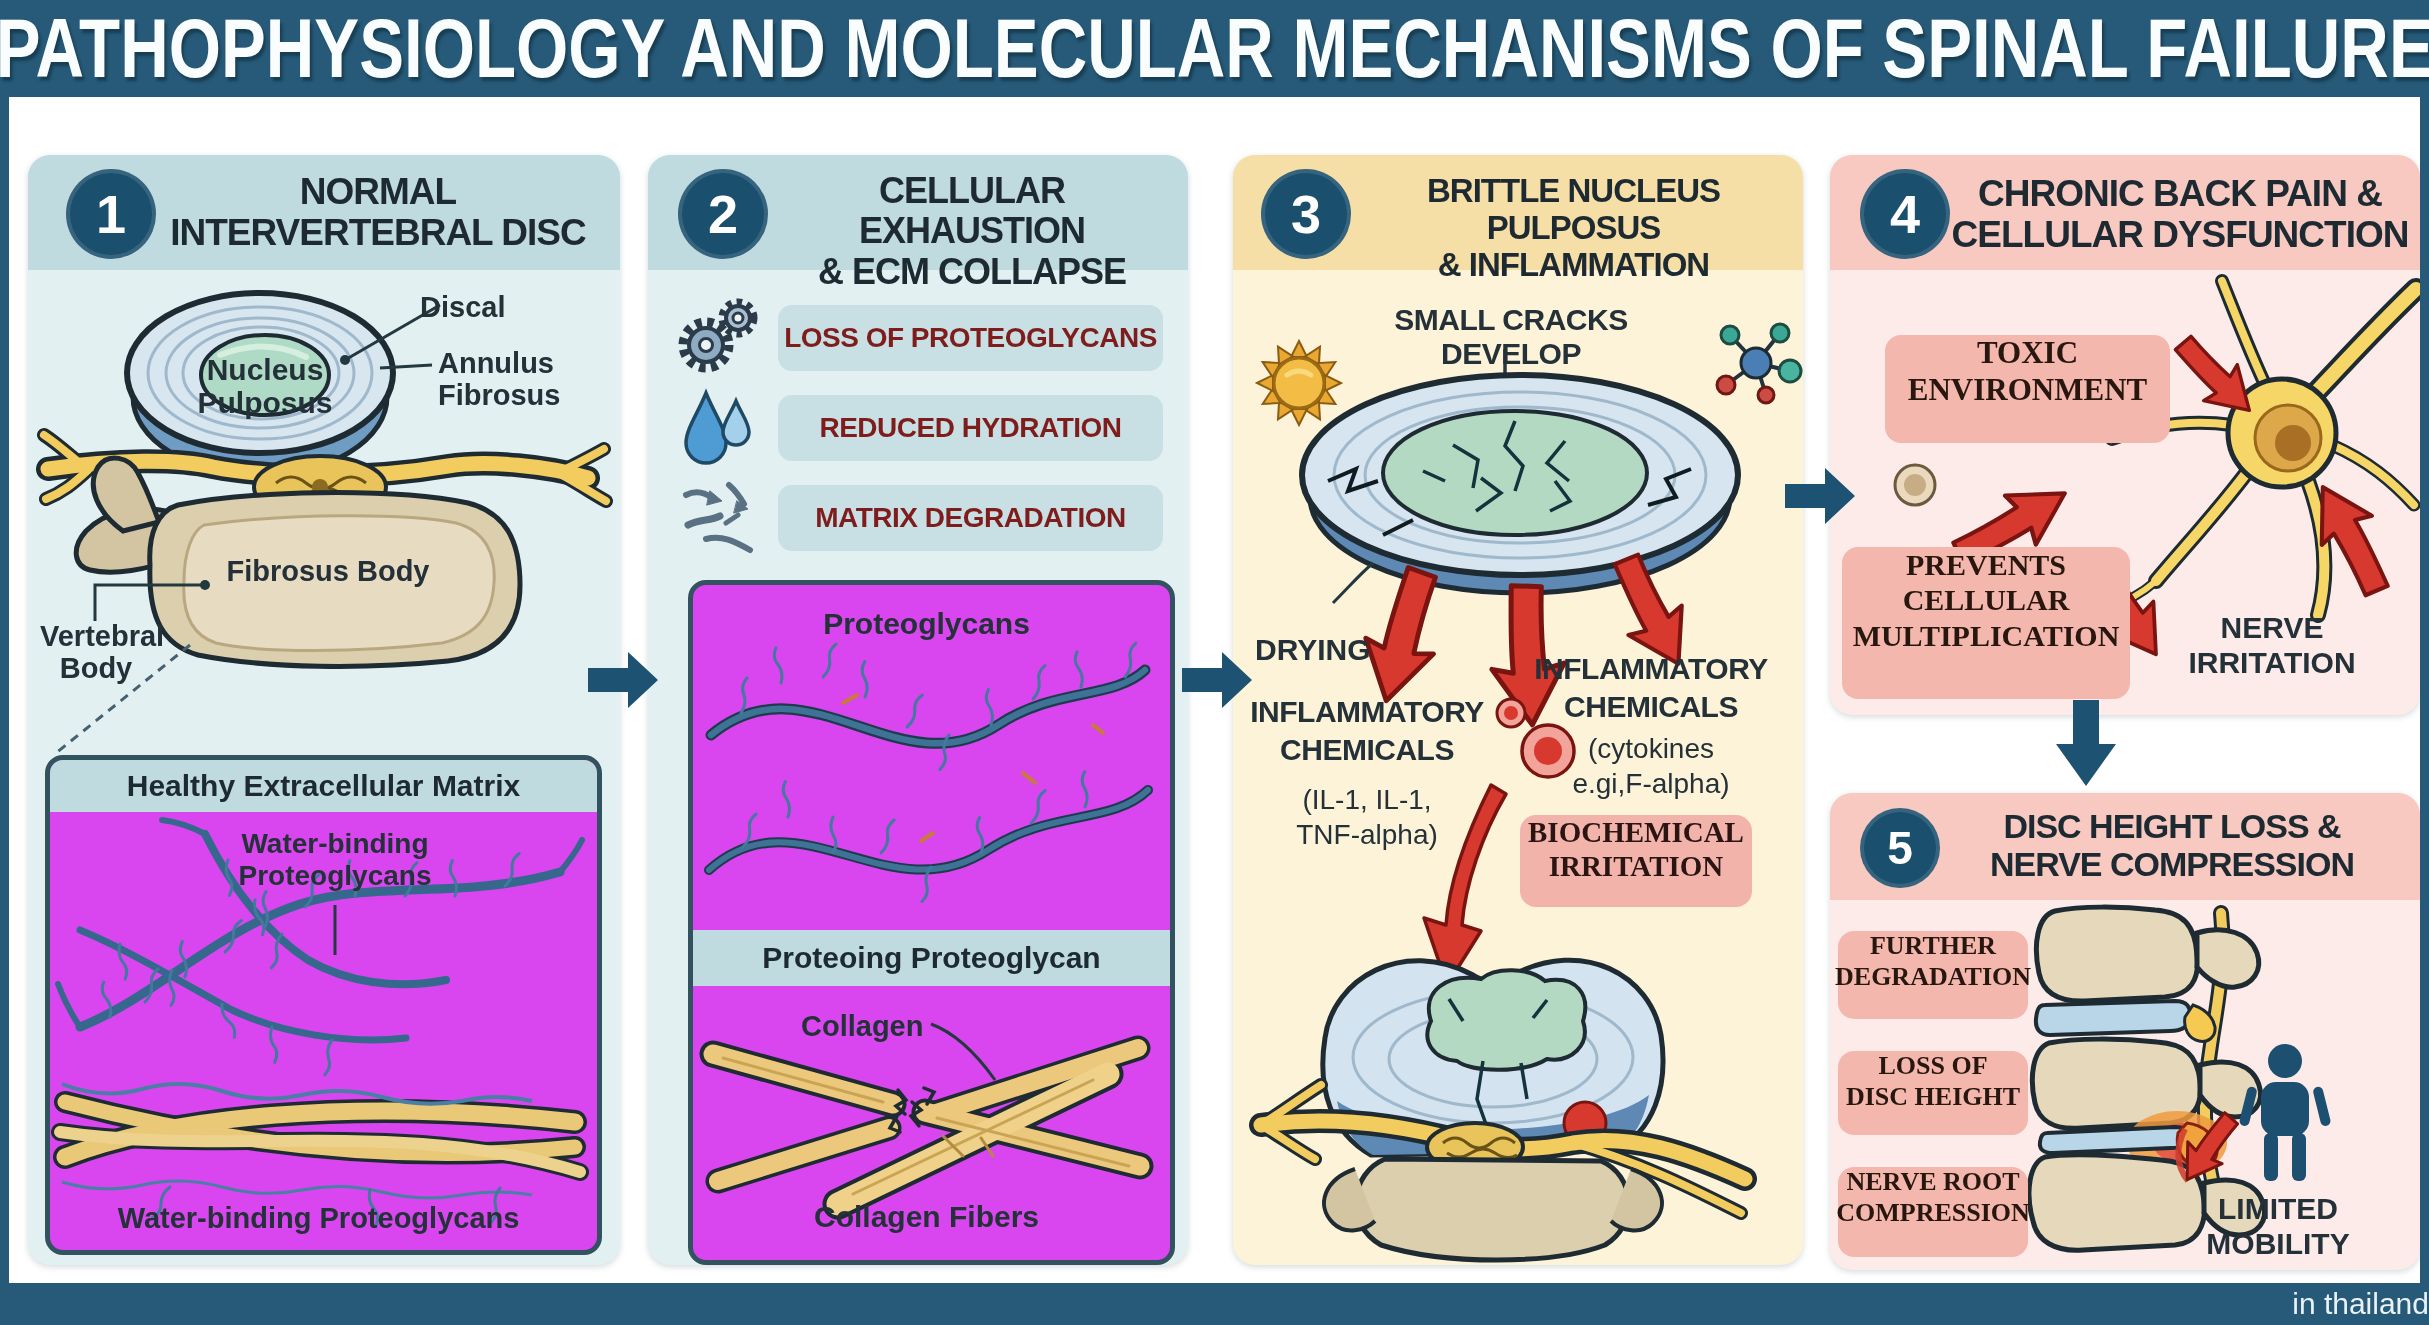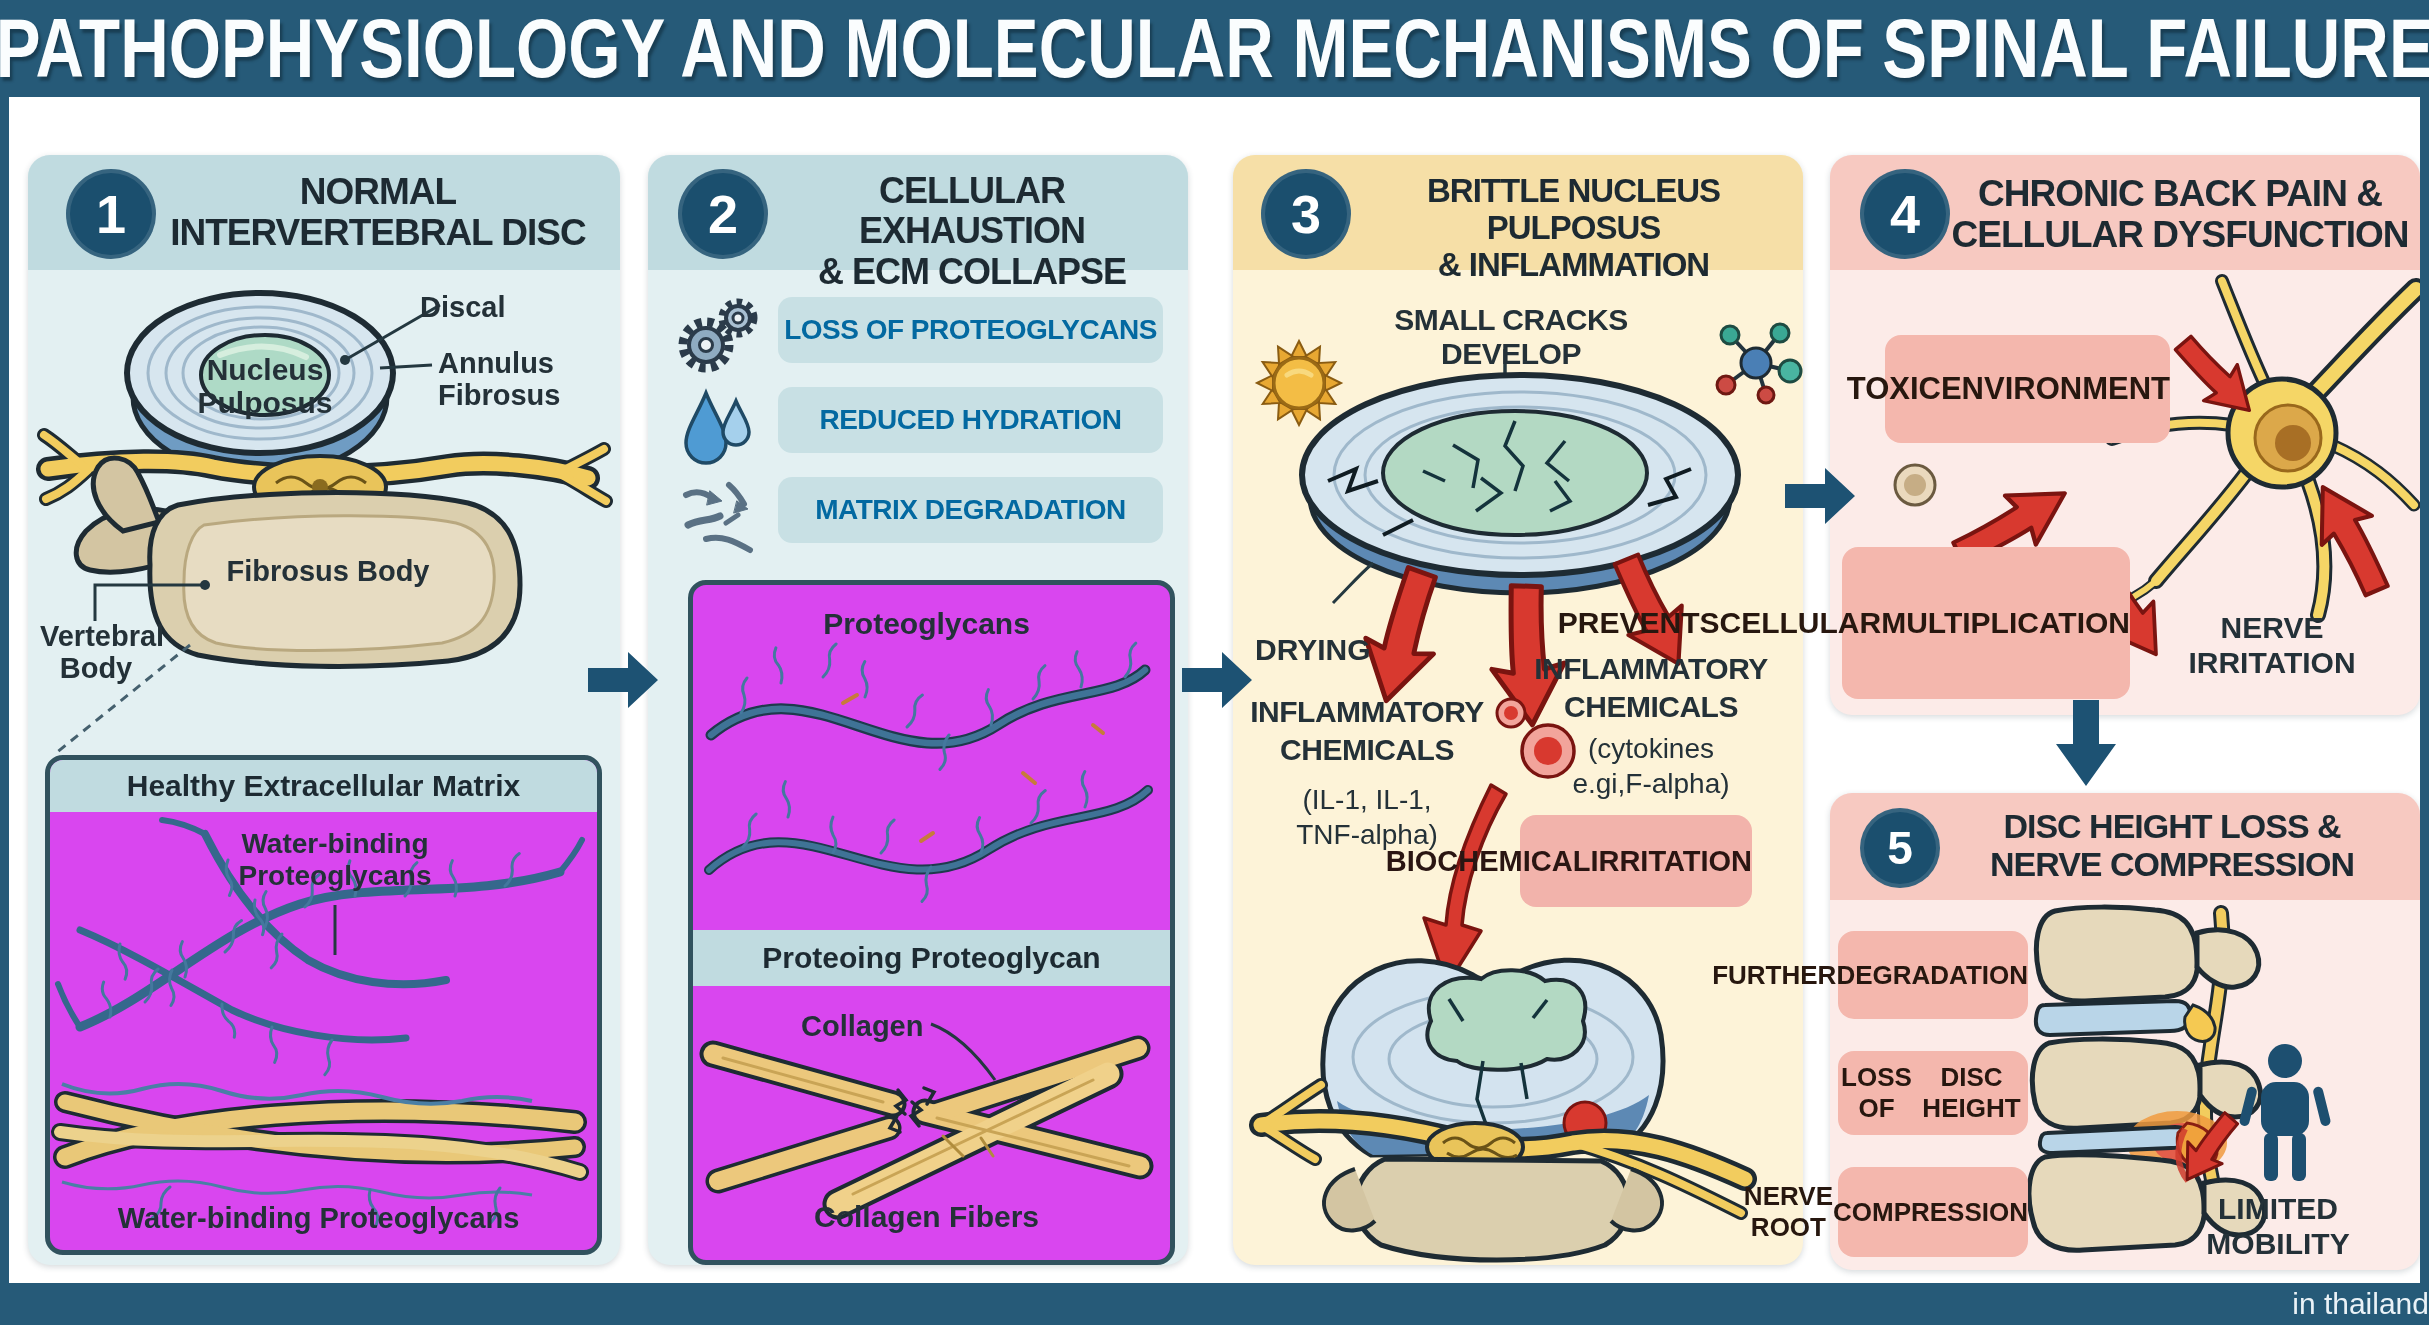--- a/index.html
+++ b/index.html
@@ -18,22 +18,22 @@
   .p-pink{background:#fcebe8;}
   .band{position:absolute;left:0;top:0;width:100%;border-radius:22px 22px 0 0;}
   .band-blue{background:#c0dbe0;}
   .band-gold{background:#f6dfa7;}
   .band-pink{background:#f7c9c1;}
   .numcircle{position:absolute;border-radius:50%;background:#1b4f6e;color:#fff;display:flex;align-items:center;justify-content:center;font-weight:700;box-shadow:inset 0 0 0 4px rgba(255,255,255,.12);}
   .ptitle{position:absolute;text-align:center;font-weight:700;color:#1d2a32;letter-spacing:-1px;line-height:1.12;font-size:37px;}
   .lbl{position:absolute;color:#243138;z-index:3;}
   .c{text-align:center;}
   .bold{font-weight:700;}
-  .pinkbox{position:absolute;background:#f4b7ad;border-radius:16px;display:flex;flex-direction:row;align-items:center;justify-content:flex-end;font-weight:700;color:#27170f;text-align:center;line-height:1.18;z-index:3;}
-  .pill{position:absolute;background:#c8e0e4;border-radius:14px;display:flex;align-items:center;justify-content:center;font-weight:700;color:#0369a1;font-size:28px;letter-spacing:-.5px;z-index:3;}
+  .pinkbox{position:absolute;background:#f4b7ad;border-radius:16px;display:flex;flex-direction:column;align-items:center;justify-content:flex-start;font-weight:700;color:#27170f;text-align:center;line-height:1.18;z-index:3;font-family:Liberation Serif, serif;}
+  .pill{position:absolute;background:#c8e0e4;border-radius:14px;display:flex;align-items:center;justify-content:center;font-weight:700;color:#7f1d1d;font-size:28px;letter-spacing:-.5px;z-index:3;margin-top:8px;}
   .inset{position:absolute;background:#d946ef;border:5px solid #31525e;border-radius:18px;overflow:hidden;}
   .insetband{position:absolute;left:0;width:100%;background:#c0dbe0;display:flex;align-items:center;justify-content:center;font-weight:700;font-size:30px;color:#1d2a32;z-index:2;}
   svg{position:absolute;overflow:visible;}
   #panel3 .ptitle{font-size:33px;}
   #panel5 .ptitle{font-size:34px;}
 </style>
 </head>
 <body>
 
 <div id="canvas">

